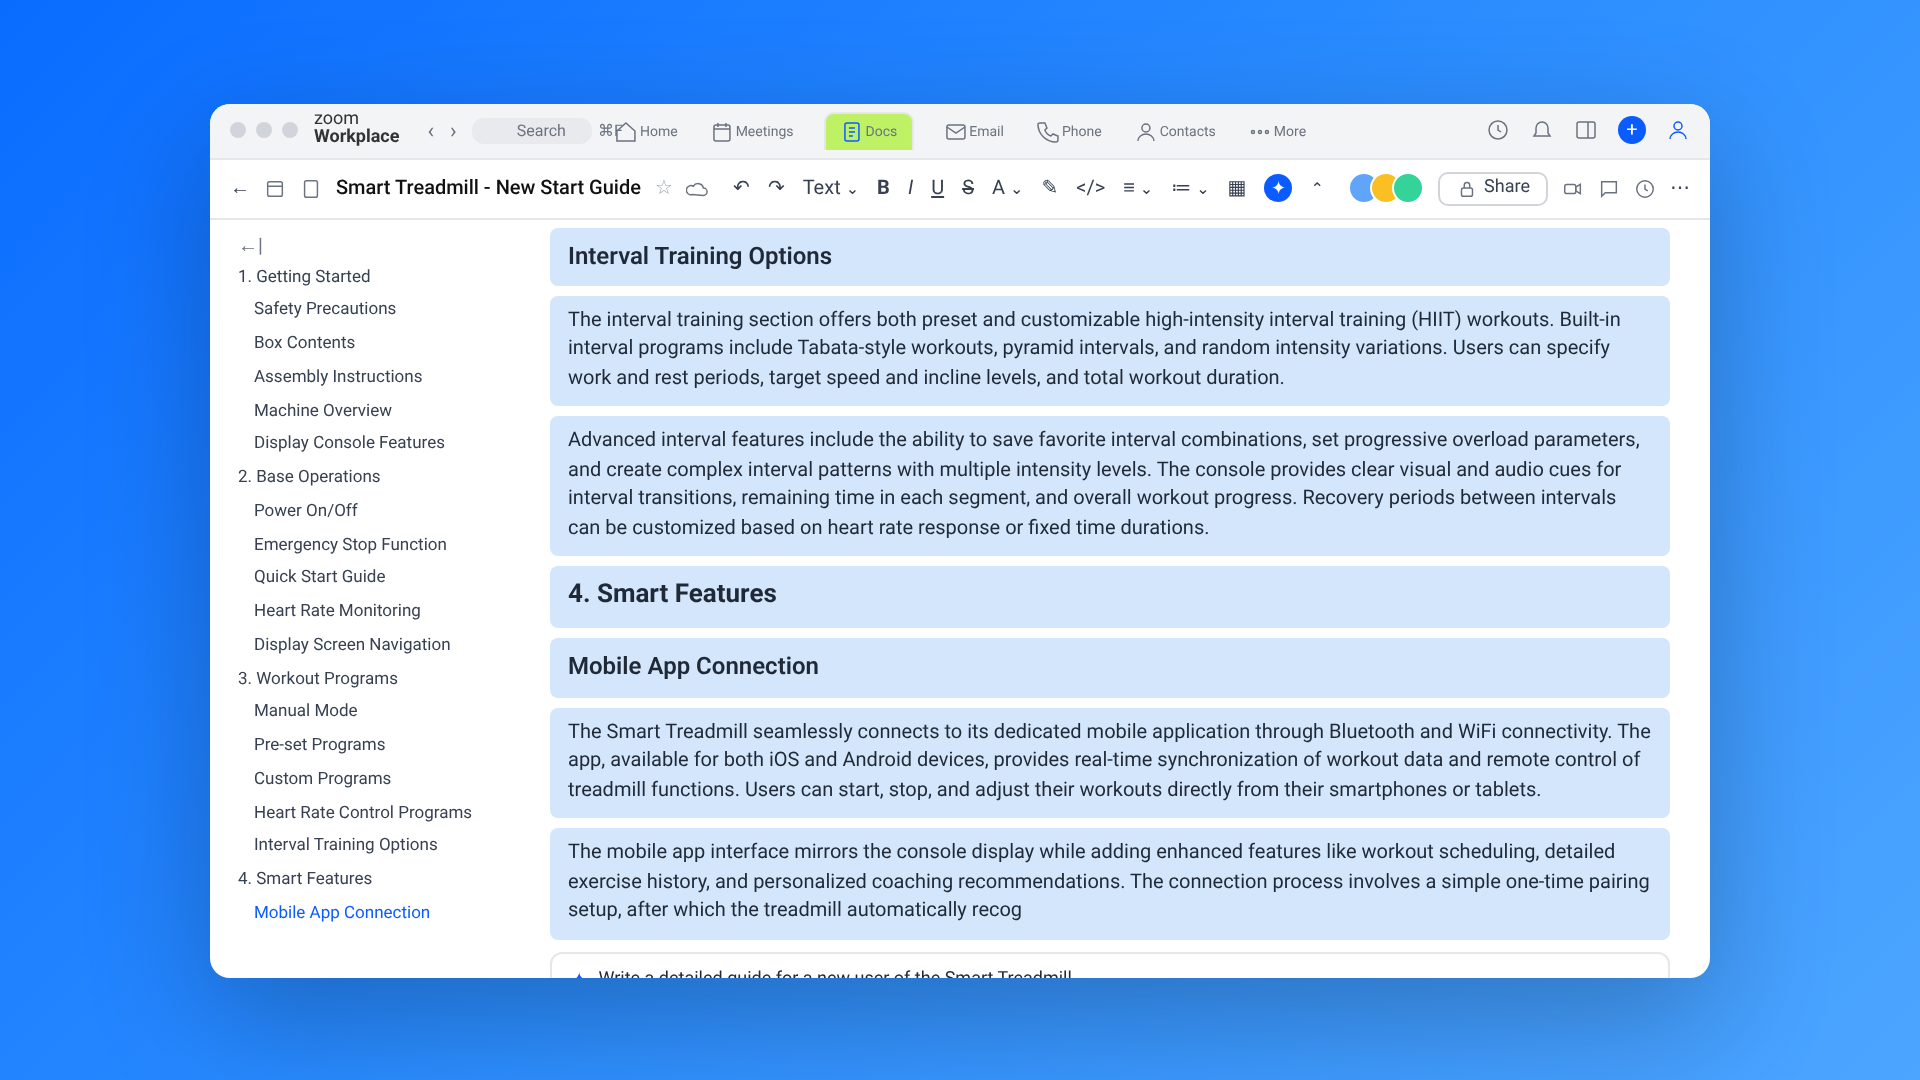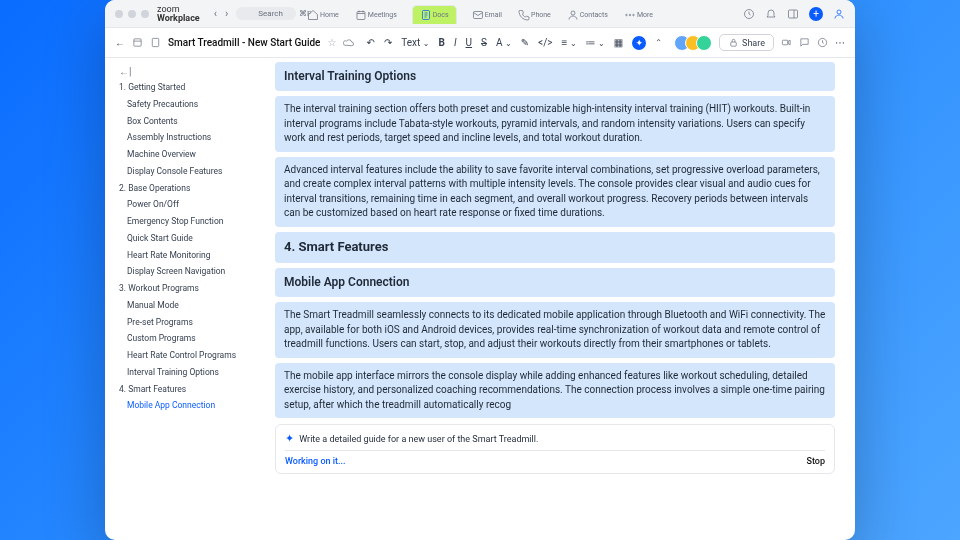--- a/index.html
+++ b/index.html
@@ -1,17 +1,17 @@
 <!DOCTYPE html>
 <html><head>
 <meta charset="utf-8">
 <style>
 *{box-sizing:border-box;margin:0;padding:0;font-family:-apple-system,BlinkMacSystemFont,"Segoe UI",Roboto,sans-serif}
 body{width:960px;height:540px;background:linear-gradient(135deg,#0a6cff 0%,#2b8dff 50%,#4ca5ff 100%);display:flex;align-items:center;justify-content:center;overflow:hidden}
-.window{width:750px;height:540px;background:#fff;border-radius:10px;box-shadow:0 20px 60px rgba(0,0,0,.25);display:flex;flex-direction:column;overflow:hidden}
+.window{width:750px;height:437px;background:#fff;border-radius:10px;box-shadow:0 20px 60px rgba(0,0,0,.25);display:flex;flex-direction:column;overflow:hidden}
 .titlebar{height:28px;background:#f3f4f6;display:flex;align-items:center;padding:0 10px;gap:8px;border-bottom:1px solid #e5e7eb;position:relative}
 .traffic{display:flex;gap:5px}
 .dot{width:8px;height:8px;border-radius:50%;background:#d1d5db}
 .brand{font-size:9px;color:#333;line-height:1}
 .brand b{font-weight:700}
 .navarrows{display:flex;gap:8px;color:#6b7280;font-size:11px;margin-left:6px}
 .search{display:flex;align-items:center;background:#e8eaed;border-radius:6px;padding:2px 6px;font-size:8px;color:#6b7280;width:60px;gap:16px}
 .kbd{font-size:8px;color:#6b7280}
 .ctabs{position:absolute;left:50%;transform:translateX(-50%);display:flex;gap:14px;align-items:flex-end}
 .ctab{display:flex;flex-direction:row;align-items:center;gap:1px;font-size:7px;color:#6b7280;padding:2px 1px}

